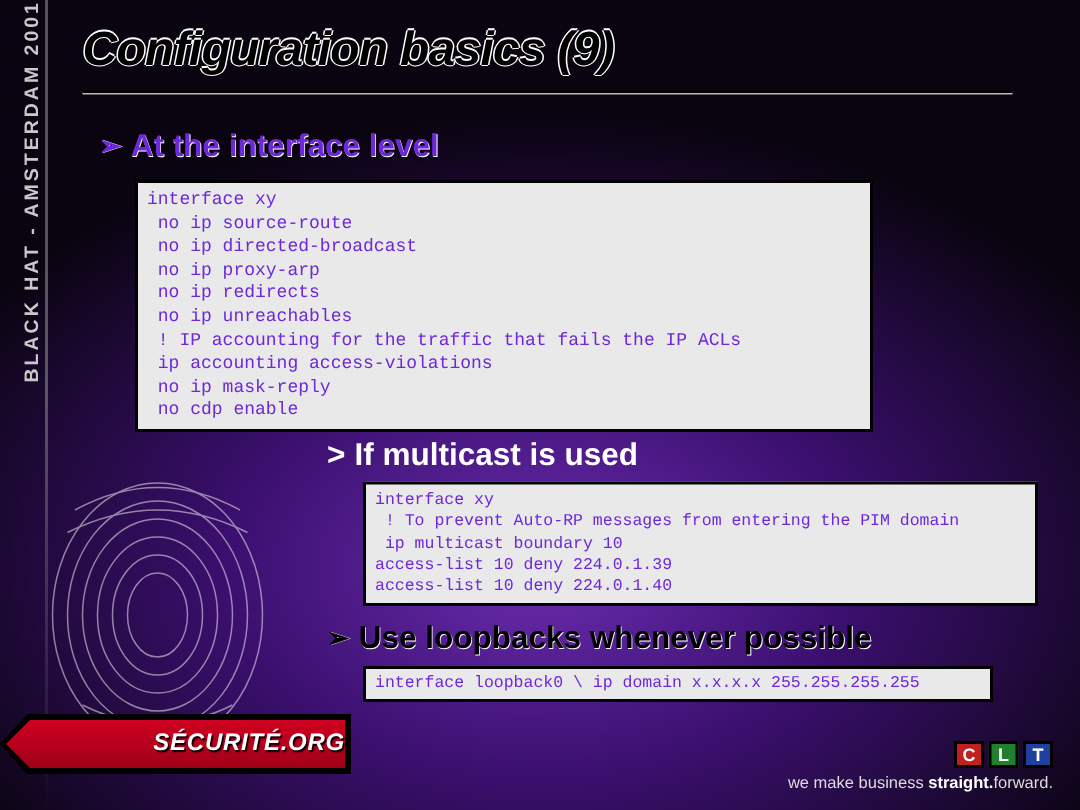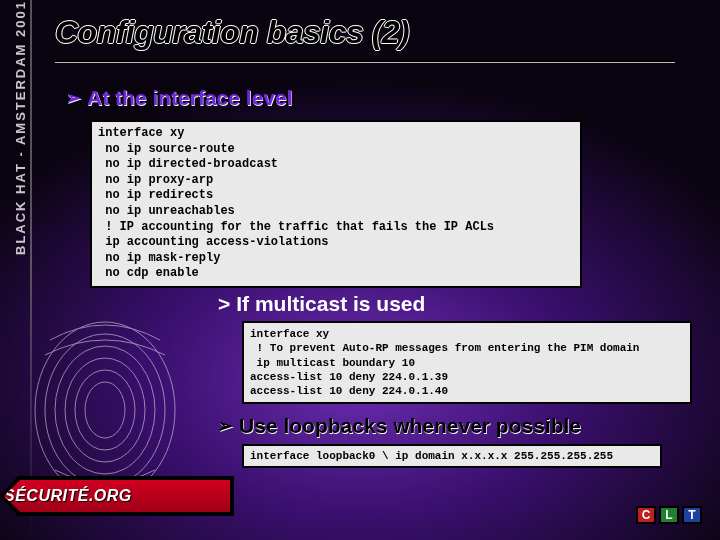--- a/index.html
+++ b/index.html
@@ -64,22 +64,22 @@
     color: #6d28d9;
     text-shadow: 0.6px 0.6px 0 #fff;
   }
   .bullet1 .arw { display:inline-block; margin-right:6px; font-size:18px; vertical-align:1px; }
   .codebox {
     position: absolute;
     background: #e9e9e9;
     border: 2px solid #000;
     font-family: "Courier New", monospace;
     font-size: 12px;
-    font-weight: bold;
-    color: #000000;
+    font-weight: normal;
+    color: #6d28d9;
     white-space: pre;
     padding: 4px 6px;
     line-height: 1.3;
   }
   #code1 { left: 90px; top: 120px; width: 492px; }
   .bullet2 {
     position: absolute;
     left: 218px;
     top: 292px;
     font-size: 21px;
@@ -117,21 +117,21 @@
   }
   .logo-back {
     position:absolute; left:0; top:8px; width:234px; height:40px;
     background:#000;
     clip-path: polygon(18px 0, 234px 0, 234px 100%, 18px 100%, 0 50%);
   }
   .logo-fore {
     position:absolute; left:4px; top:12px; width:226px; height:32px;
     background:linear-gradient(#d00020,#a00018);
     clip-path: polygon(16px 0, 226px 0, 226px 100%, 16px 100%, 0 50%);
-    display:flex; align-items:center; justify-content:flex-start;
+    display:flex; align-items:center; justify-content:flex-end;
   }
   .logo-text {
     font-family: Arial, sans-serif;
     font-style: italic;
     font-weight: 900;
     font-size: 16px;
     letter-spacing: 0.5px;
     color:#fff;
     text-shadow: 1px 1px 1px #000;
   }
@@ -150,21 +150,21 @@
   .clt.l { background:#208030; }
   .clt.t { background:#2040a0; }
   .tagline .bold { font-weight:bold; color:#fff; }
 </style>
 </head>
 <body>
 
 <div class="sidebar-line"></div>
 <div class="sidebar-text">BLACK HAT - AMSTERDAM 2001</div>
 
-<div class="title">Configuration basics (2)</div>
+<div class="title">Configuration basics (9)</div>
 <div class="title-underline"></div>
 
 <div class="bullet1">
   <span class="arw">➢</span><span>At the interface level</span>
 </div>
 
 <div id="code1" class="codebox">interface xy
  no ip source-route
  no ip directed-broadcast
  no ip proxy-arp
@@ -212,13 +212,16 @@
     <span class="logo-text">SÉCURITÉ.ORG</span>
   </div>
 </div>
 
 <div class="footer-right">
   <div class="clt-boxes">
     <div class="clt c">C</div>
     <div class="clt l">L</div>
     <div class="clt t">T</div>
   </div>
+  <div class="tagline">
+    <span>we make business </span><span class="bold">straight.</span><span>forward.</span>
+  </div>
 </div>
 
 </body></html>

